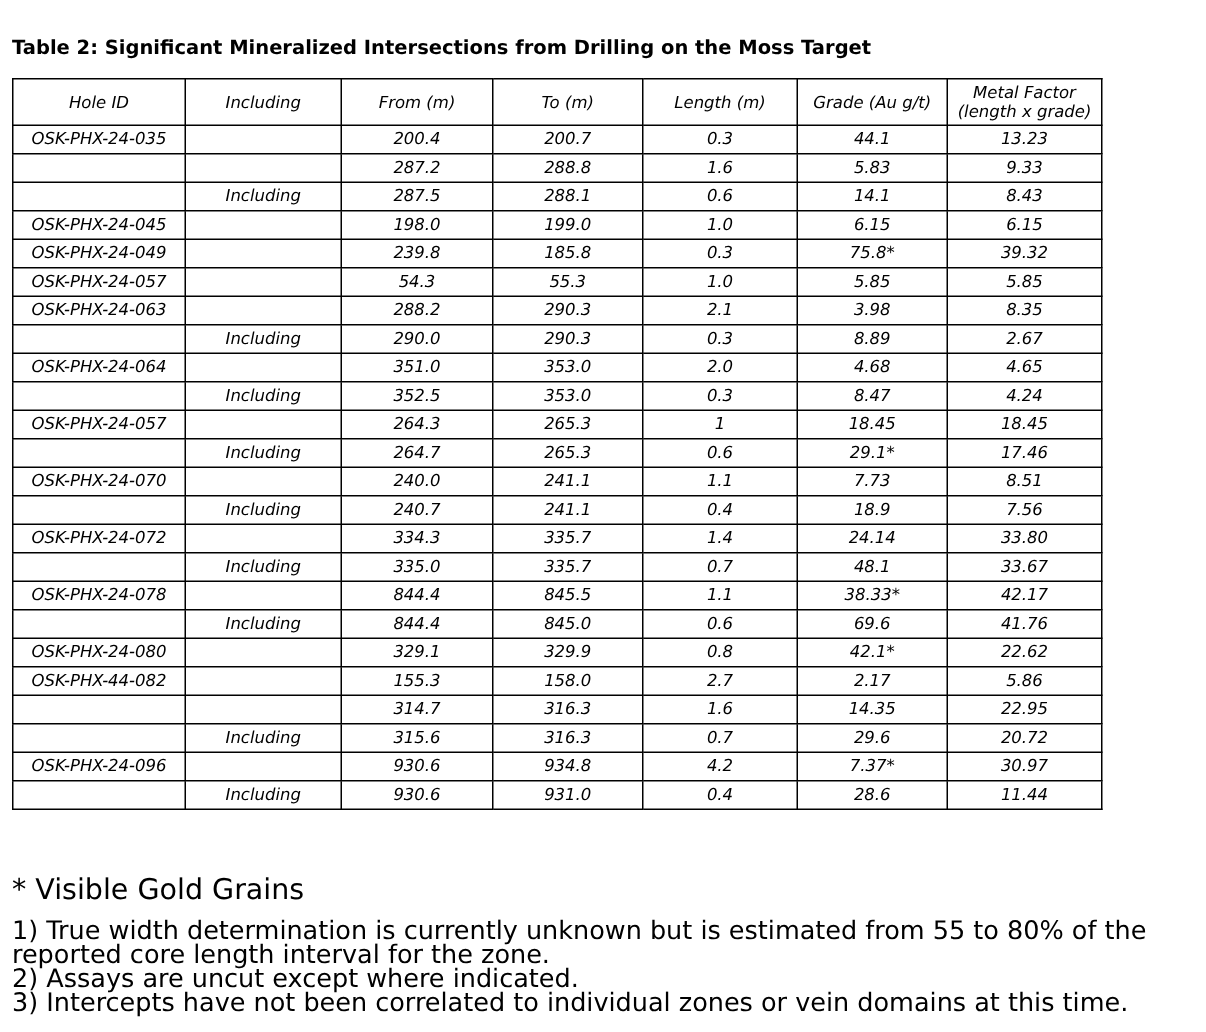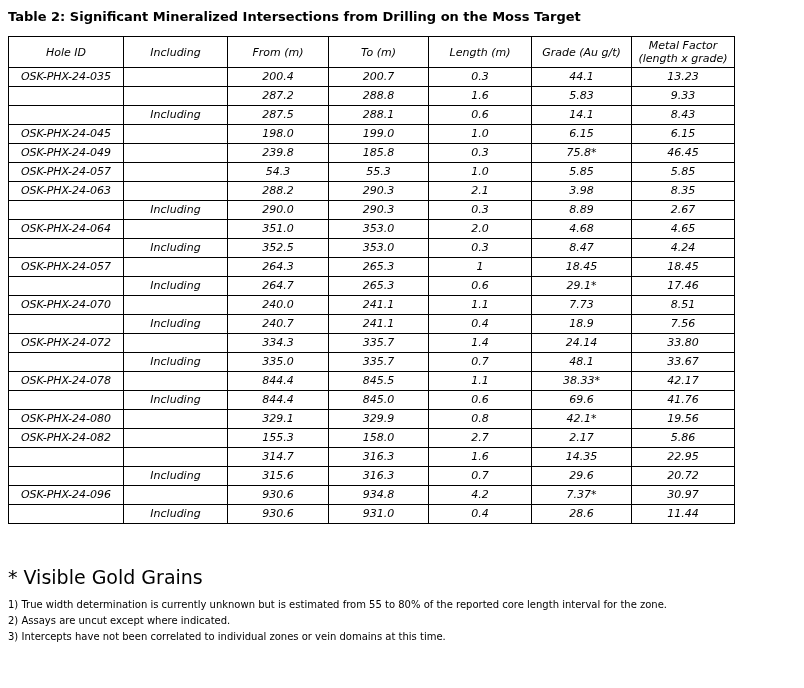--- a/index.html
+++ b/index.html
@@ -9,21 +9,21 @@
     width: 804px;
     height: 688px;
     overflow: hidden;
     font-family: "DejaVu Sans", "Liberation Sans", sans-serif;
     color: #000000;
   }
   .page {
     box-sizing: border-box;
     width: 804px;
     height: 677px;
-    padding: 8px 8px 0 8px;
+    padding: 24px 8px 0 8px;
   }
   .title {
     font-size: 13px;
     font-weight: bold;
     margin: 0;
     line-height: 17px;
     white-space: nowrap;
   }
   table.data-table {
     border-collapse: collapse;
@@ -53,21 +53,21 @@
     white-space: nowrap;
   }
   .footnote-asterisk {
     margin: 45px 0 0 0;
     font-size: 19px;
     line-height: 16px;
   }
   .notes {
     margin-top: 12px;
     width: 788px;
-    font-size: 10px;
+    font-size: 17px;
     line-height: 16px;
   }
   .notes p {
     margin: 0;
   }
 </style>
 </head>
 <body>
 
 <div class="page">
@@ -133,21 +133,21 @@
           <td>6.15</td>
           <td>6.15</td>
         </tr>
         <tr>
           <td>OSK-PHX-24-049</td>
           <td></td>
           <td>239.8</td>
           <td>185.8</td>
           <td>0.3</td>
           <td>75.8*</td>
-          <td>46.45</td>
+          <td>39.32</td>
         </tr>
         <tr>
           <td>OSK-PHX-24-057</td>
           <td></td>
           <td>54.3</td>
           <td>55.3</td>
           <td>1.0</td>
           <td>5.85</td>
           <td>5.85</td>
         </tr>
@@ -259,24 +259,24 @@
           <td>69.6</td>
           <td>41.76</td>
         </tr>
         <tr>
           <td>OSK-PHX-24-080</td>
           <td></td>
           <td>329.1</td>
           <td>329.9</td>
           <td>0.8</td>
           <td>42.1*</td>
-          <td>19.56</td>
-        </tr>
-        <tr>
-          <td>OSK-PHX-24-082</td>
+          <td>22.62</td>
+        </tr>
+        <tr>
+          <td>OSK-PHX-44-082</td>
           <td></td>
           <td>155.3</td>
           <td>158.0</td>
           <td>2.7</td>
           <td>2.17</td>
           <td>5.86</td>
         </tr>
         <tr>
           <td></td>
           <td></td>

